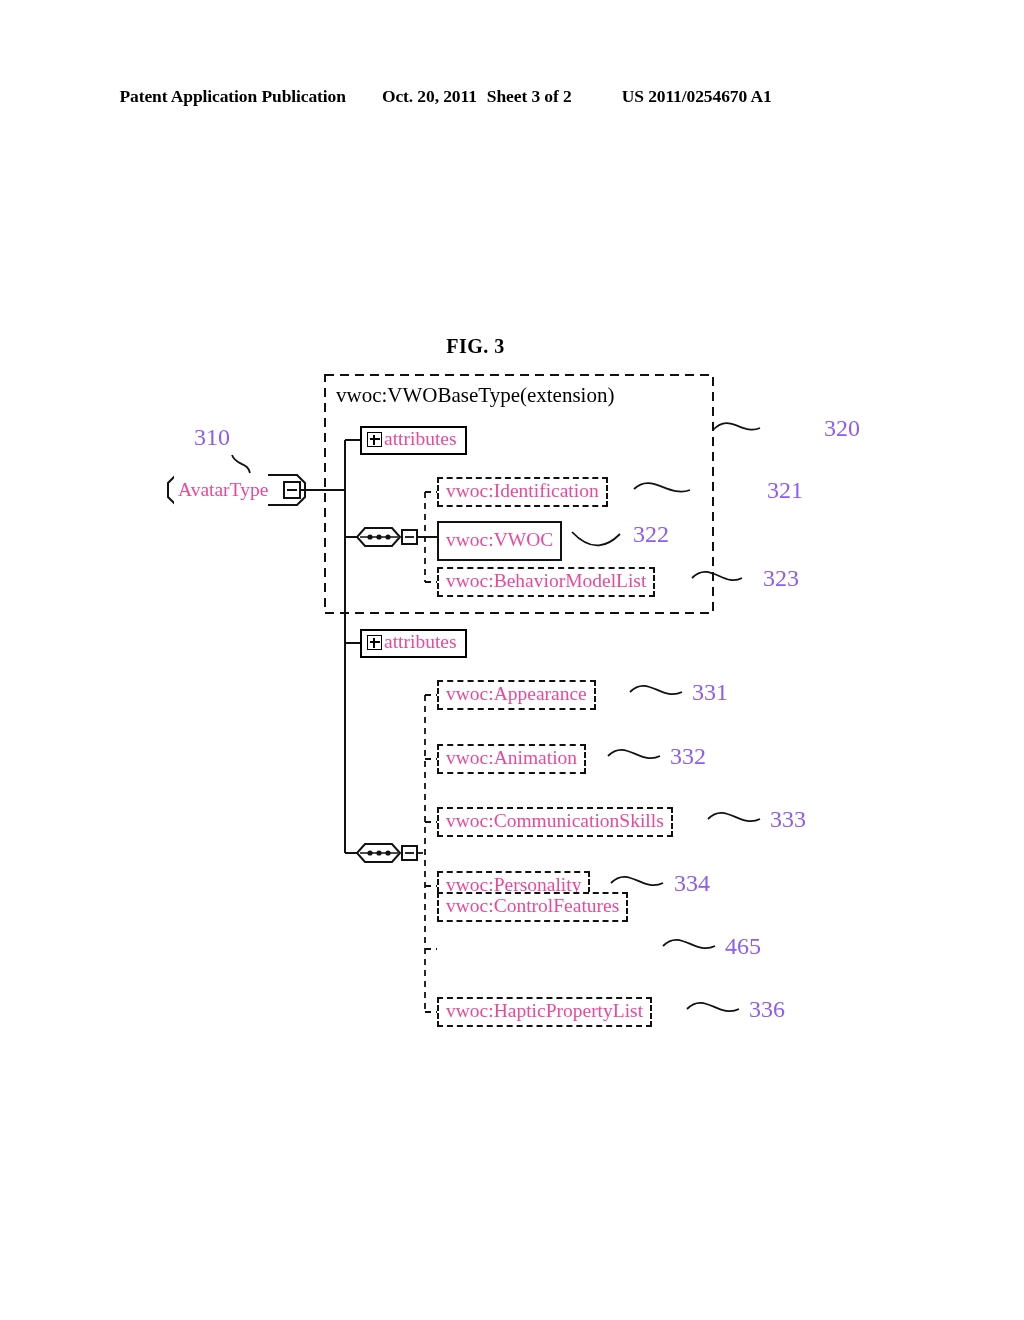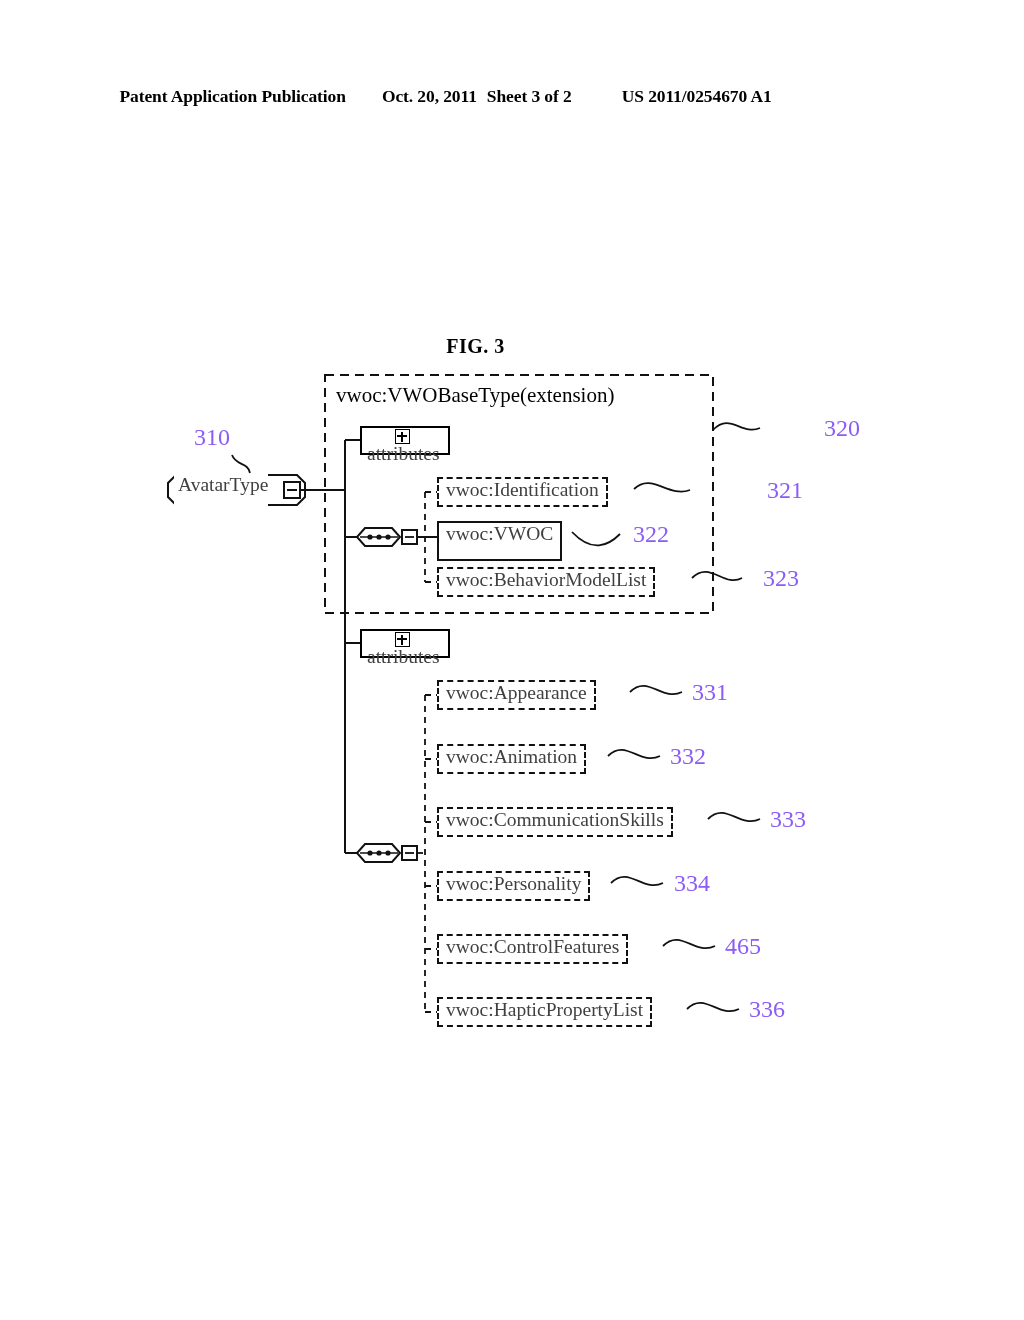--- a/index.html
+++ b/index.html
@@ -32,25 +32,24 @@
     margin-top:32px;
   }
 
   
   svg.diagram{position:absolute;left:0;top:0;width:1024px;height:1320px;}
 
   
   .node{
     position:absolute;
     display:flex;align-items:center;
-    font-size:19.5px;color:#404040;
+    font-size:19.5px;color:#ec4899;
     white-space:nowrap;
     box-sizing:border-box;
     background:#fff;
-    flex-direction:column;
   }
   
   .box-opt{
     border:2px dashed #111;
     padding:1px 7px 3px 7px;
     line-height:1.05;
   }
   
   .box-req{
     border:2px solid #111;
@@ -218,21 +217,21 @@
   <div class="node box-opt" style="left:437px;top:807px;height:30px;">
     <span>vwoc:CommunicationSkills</span>
   </div>
   <div class="ref" style="left:770px;top:806px;">333</div>
 
   <div class="node box-opt" style="left:437px;top:871px;height:30px;">
     <span>vwoc:Personality</span>
   </div>
   <div class="ref" style="left:674px;top:870px;">334</div>
 
-  <div class="node box-opt" style="left:437px;top:934px;height:30px;">
+  <div class="node box-opt" style="left:437px;top:892px;height:30px;">
     <span>vwoc:ControlFeatures</span>
   </div>
   <div class="ref" style="left:725px;top:933px;">465</div>
 
   <div class="node box-opt" style="left:437px;top:997px;height:30px;">
     <span>vwoc:HapticPropertyList</span>
   </div>
   <div class="ref" style="left:749px;top:996px;">336</div>
 
 </div>

